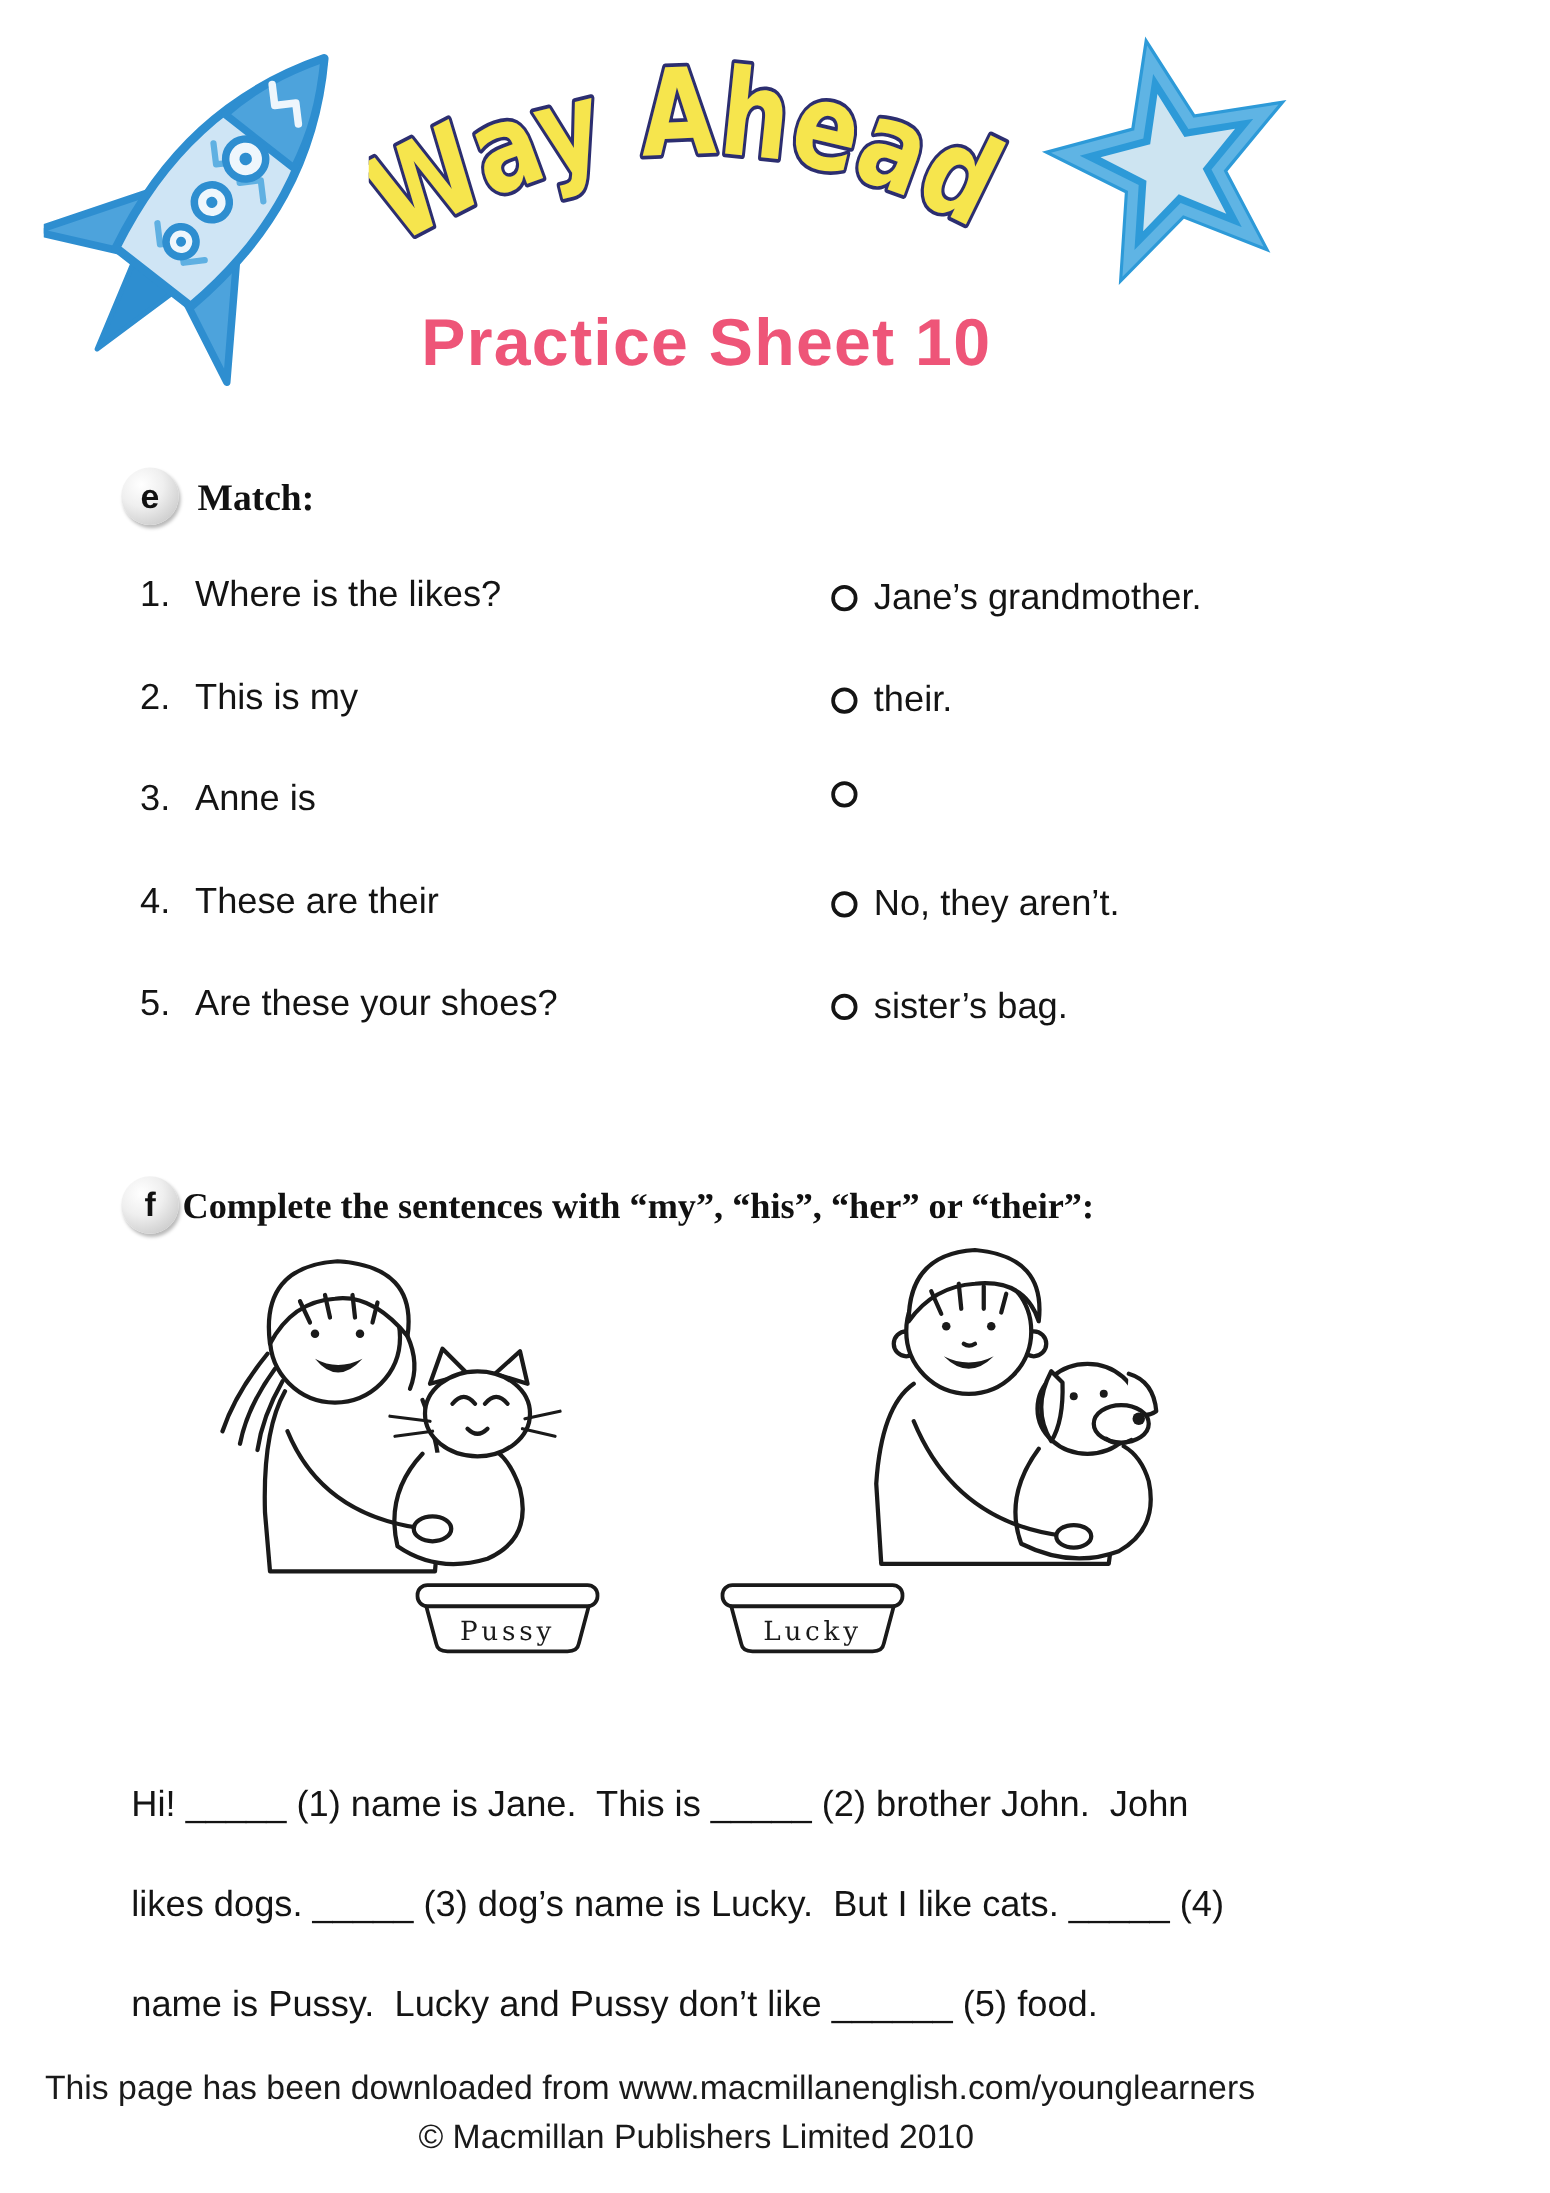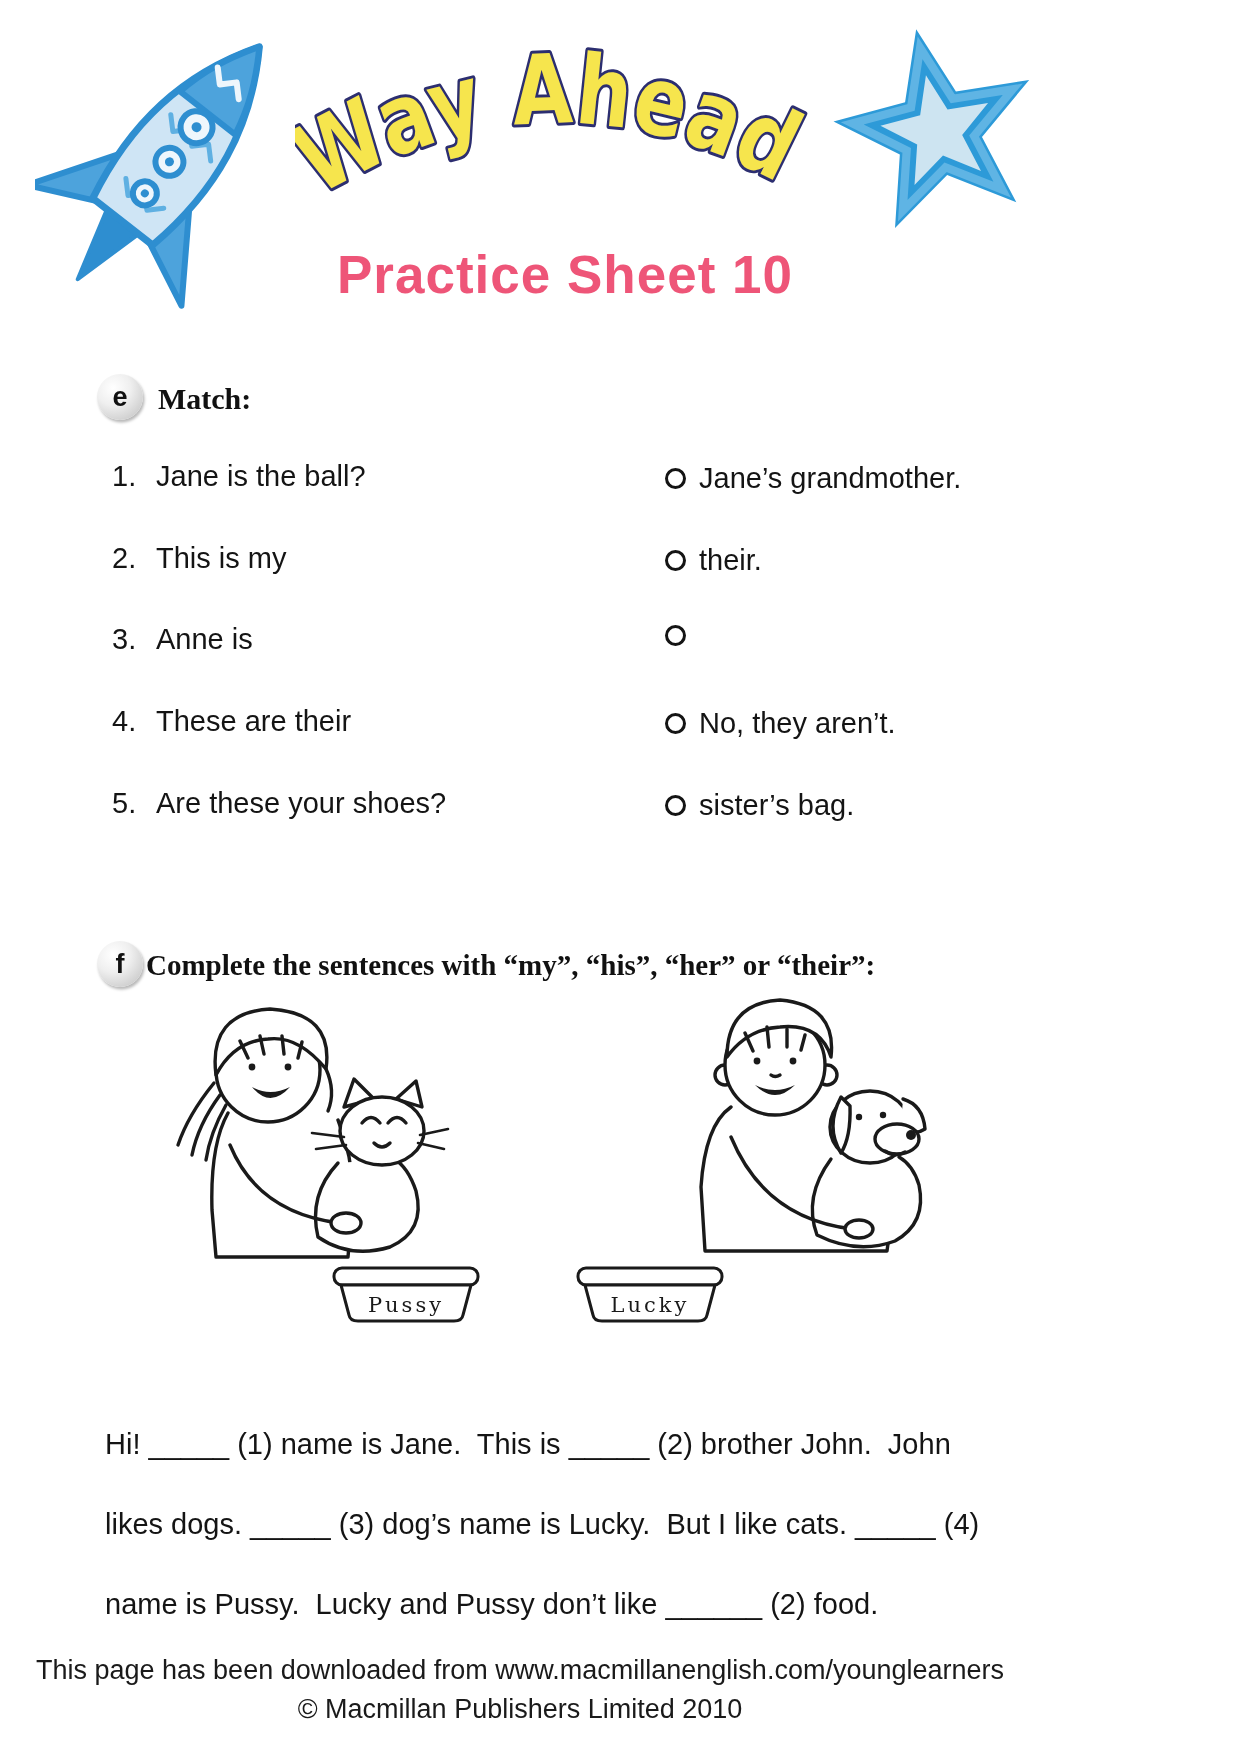--- a/index.html
+++ b/index.html
@@ -76,21 +76,21 @@
   </div>
 
   <div class="practice-title">Practice Sheet 10</div>
 
   <div class="badge" style="left:97px;top:374px;">
     <span>e</span>
   </div>
   <div class="section-title" style="left:158px;top:382px;">Match:</div>
 
   <div class="match-row" style="top:460px;">
-    <span class="match-num">1.</span><span>Jane is the ball?</span>
+    <span class="match-num">1.</span><span>Where is the likes?</span>
     <span class="match-right">
       <span class="circle-marker"></span>
       <span>Jane’s grandmother.</span>
     </span>
   </div>
   <div class="match-row" style="top:542px;">
     <span class="match-num">2.</span><span>This is my</span>
     <span class="match-right">
       <span class="circle-marker"></span>
       <span>their.</span>
@@ -181,18 +181,18 @@
   <div class="abs" style="left:572px;top:1263px;width:156px;height:64px;">
     <svg width="156" height="64" viewBox="0 0 156 64" stroke="#1a1a1a" stroke-width="3" fill="#ffffff" stroke-linejoin="round">
       <rect x="6" y="5" width="144" height="17" rx="8"></rect>
       <path d="M13,22 L21,52 Q22,58 30,58 L126,58 Q134,58 135,52 L143,22 Z"></path>
       <text x="78" y="49" text-anchor="middle" font-size="21" letter-spacing="3" stroke="none" fill="#1a1a1a" style="font-family:'DejaVu Serif',serif;">Lucky</text>
     </svg>
   </div>
 
   <div class="story-line" style="top:1428px;">Hi! _____ (1) name is Jane.  This is _____ (2) brother John.  John</div>
   <div class="story-line" style="top:1508px;">likes dogs. _____ (3) dog’s name is Lucky.  But I like cats. _____ (4)</div>
-  <div class="story-line" style="top:1588px;">name is Pussy.  Lucky and Pussy don’t like ______ (2) food.</div>
+  <div class="story-line" style="top:1588px;">name is Pussy.  Lucky and Pussy don’t like ______ (5) food.</div>
 
   <div class="footer-line" style="top:1655px;">This page has been downloaded from www.macmillanenglish.com/younglearners</div>
-  <div class="footer-line" style="top:1694px;">© Macmillan Publishers Limited 2010</div>
+  <div class="footer-line" style="top:1694px;padding-left:37px;">© Macmillan Publishers Limited 2010</div>
 
 </div>
 
 </body></html>

